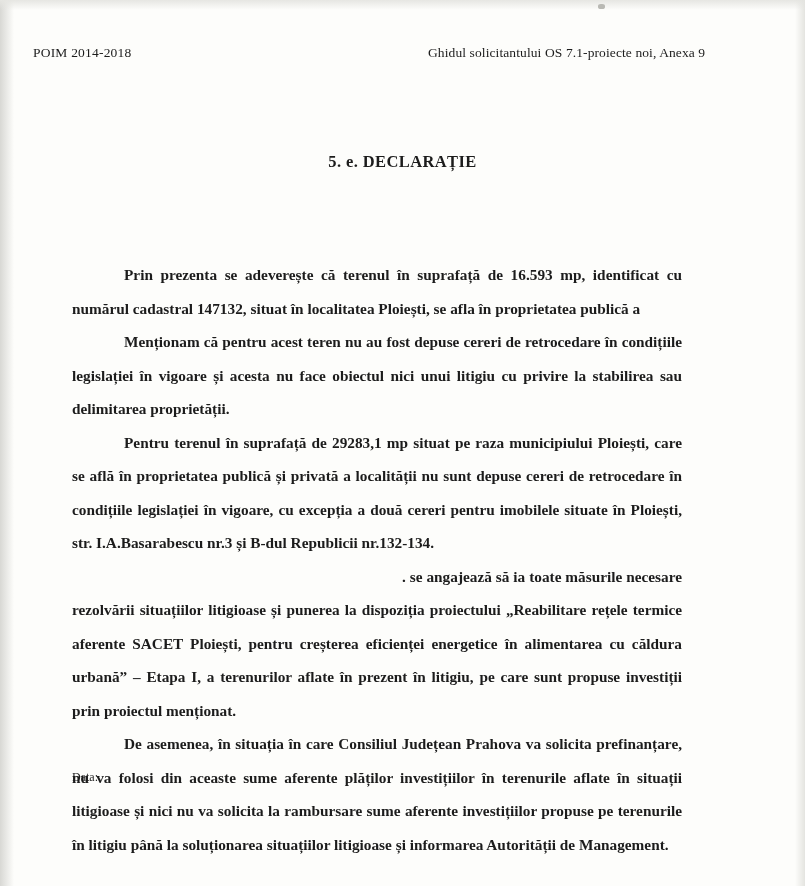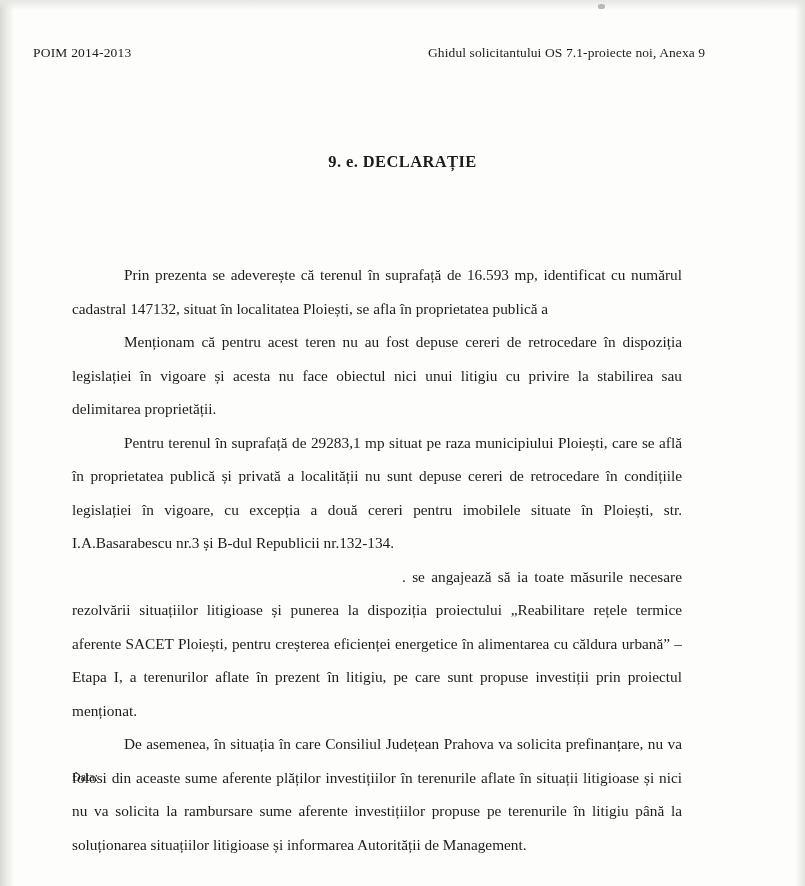--- a/index.html
+++ b/index.html
@@ -90,20 +90,21 @@
 
   .body-text {
     position: absolute;
     top: 258px;
     left: 72px;
     width: 610px;
     font-size: 15.3px;
     line-height: 33.5px;
     text-align: justify;
     text-justify: inter-word;
+    font-weight: bold;
   }
   .body-text p {
     margin: 0 0 0 0;
     text-indent: 52px;
   }
   .body-text p.lead-space {
     text-indent: 330px;
   }
 
   .data-line {
@@ -117,29 +118,29 @@
 <body>
 
 <div class="page">
 
   <div class="scan-edge-left"></div>
   <div class="scan-edge-top"></div>
   <div class="scan-edge-right"></div>
   <div class="scan-mark"></div>
 
   <div class="header">
-    <div class="header-left">POIM 2014-2013</div>
+    <div class="header-left">POIM 2014-2018</div>
     <div class="header-center">Ghidul solicitantului OS 7.1-proiecte noi, Anexa 9</div>
   </div>
 
-  <div class="doc-title">9. e. DECLARAȚIE</div>
+  <div class="doc-title">5. e. DECLARAȚIE</div>
 
   <div class="body-text">
     <p>Prin prezenta se adeverește că terenul în suprafață de 16.593 mp, identificat cu numărul cadastral 147132, situat în localitatea Ploiești, se afla în proprietatea publică a</p>
-    <p>Menționam că pentru acest teren nu au fost depuse cereri de retrocedare în dispoziția legislației în vigoare și acesta nu face obiectul nici unui litigiu cu privire la stabilirea sau delimitarea proprietății.</p>
+    <p>Menționam că pentru acest teren nu au fost depuse cereri de retrocedare în condițiile legislației în vigoare și acesta nu face obiectul nici unui litigiu cu privire la stabilirea sau delimitarea proprietății.</p>
     <p>Pentru terenul în suprafață de 29283,1 mp situat pe raza municipiului Ploiești, care se află în proprietatea publică și privată a localității nu sunt depuse cereri de retrocedare în condițiile legislației în vigoare, cu excepția a două cereri pentru imobilele situate în Ploiești, str. I.A.Basarabescu nr.3 și B-dul Republicii nr.132-134.</p>
     <p class="lead-space">. se angajează să ia toate măsurile necesare rezolvării situațiilor litigioase și punerea la dispoziția proiectului „Reabilitare rețele termice aferente SACET Ploiești, pentru creșterea eficienței energetice în alimentarea cu căldura urbană” – Etapa I, a terenurilor aflate în prezent în litigiu, pe care sunt propuse investiții prin proiectul menționat.</p>
     <p>De asemenea, în situația în care Consiliul Județean Prahova va solicita prefinanțare, nu va folosi din aceaste sume aferente plăților investițiilor în terenurile aflate în situații litigioase și nici nu va solicita la rambursare sume aferente investițiilor propuse pe terenurile în litigiu până la soluționarea situațiilor litigioase și informarea Autorității de Management.</p>
   </div>
 
   <div class="data-line">Data:</div>
 
 </div>
 
 </body></html>

